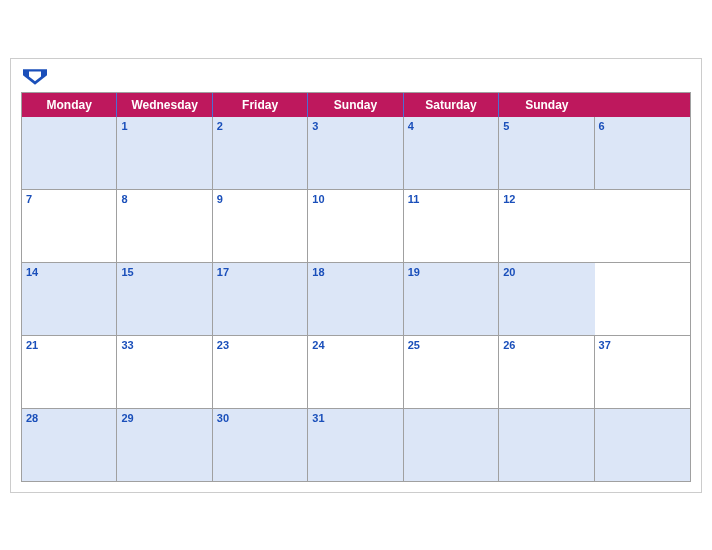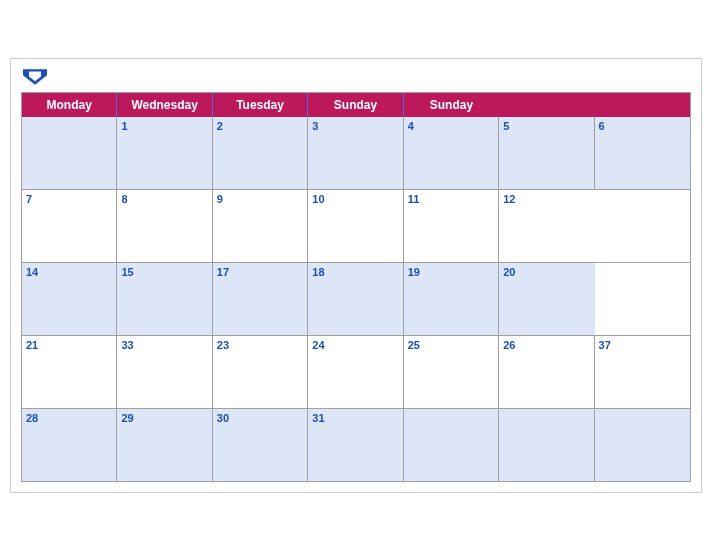--- a/index.html
+++ b/index.html
@@ -129,22 +129,23 @@
       </div>
     </div>
     <div class="calendar-title"></div>
     <div class="country-name"></div>
   </div>
 
   <div class="calendar-grid">
     <div class="day-headers">
     <div class="day-header">Monday</div>
         <div class="day-header">Wednesday</div>
-        <div class="day-header">Tuesday</div>
+        <div class="day-header">Friday</div>
         <div class="day-header">Sunday</div>
+        <div class="day-header">Saturday</div>
         <div class="day-header">Sunday</div>
       </div>
     <div class="calendar-weeks">
     <div class="week-row">
           <div class="day-cell">
             <span class="day-number empty">0</span>
           </div>
           <div class="day-cell">
             <span class="day-number">1</span>
           </div>

